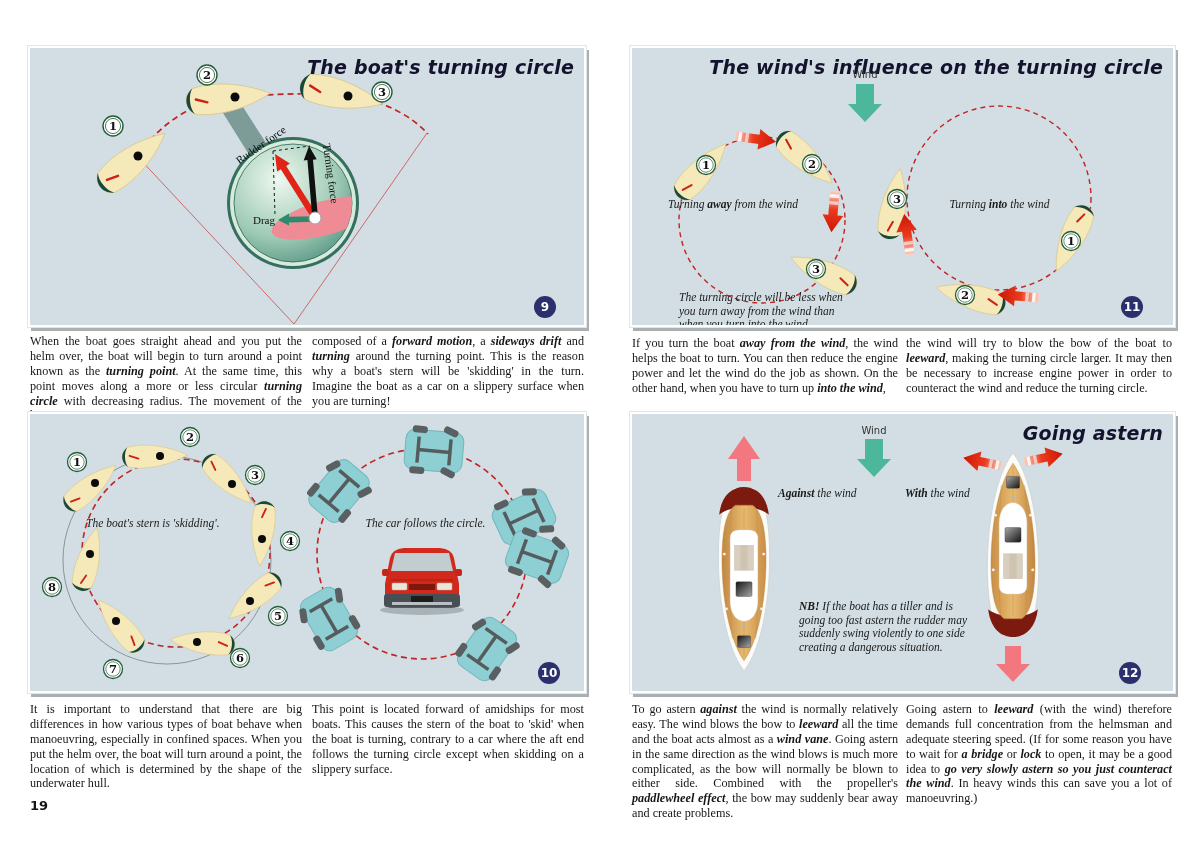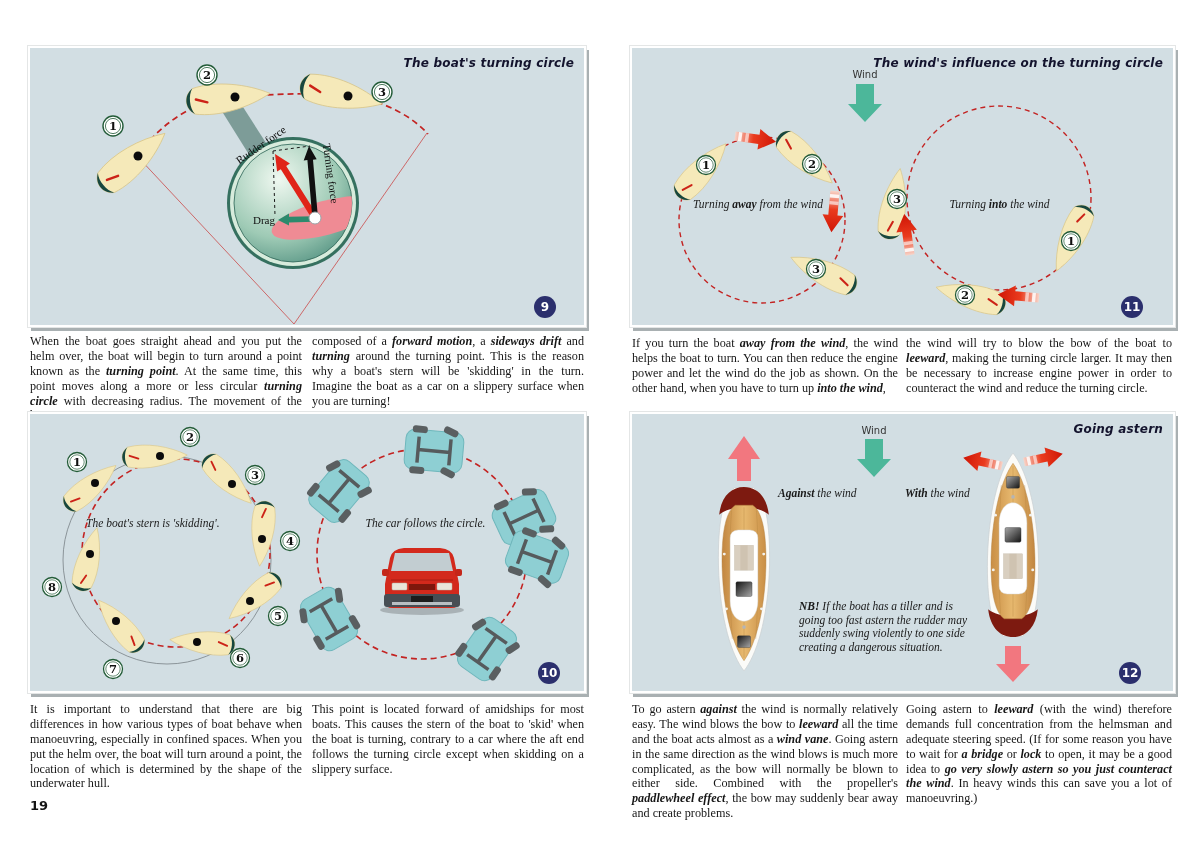--- a/index.html
+++ b/index.html
@@ -2,21 +2,21 @@
 <html><head>
 <meta charset="utf-8">
 <style>
   html,body{margin:0;padding:0;background:#fff;}
   #page{position:relative;width:1200px;height:842px;background:#ffffff;overflow:hidden;
         font-family:"Liberation Serif",serif;color:#1b1b1b;}
   .panel{position:absolute;background:#d2dee3;border:2px solid #ffffff;
          box-shadow:0 0 0 1px #e4e6e6, 3px 4px 0 #a9b0b2;overflow:hidden;}
   .panel svg{position:absolute;left:0;top:0;}
   .ptitle{position:absolute;top:8px;right:10px;font-family:"DejaVu Sans",sans-serif;
-          font-weight:bold;font-style:italic;font-size:12px;color:#13132d;letter-spacing:.2px;}
+          font-weight:bold;font-style:italic;font-size:19px;color:#13132d;letter-spacing:.2px;}
   .badge{position:absolute;width:22px;height:22px;border-radius:50%;background:#2b2f6d;
          color:#fff;font:bold 12px/22px "DejaVu Sans",sans-serif;text-align:center;}
   .cap{position:absolute;font-family:"Liberation Serif",serif;font-style:italic;
        font-size:11.5px;line-height:1.18;color:#191919;}
   .cap .bi,.cap b{font-weight:bold;font-style:italic;}
   .windlab{position:absolute;font-family:"DejaVu Sans",sans-serif;font-size:10px;color:#333;
            text-align:center;}
   .col{position:absolute;font-size:12.2px;line-height:1.22;text-align:justify;color:#161616;}
   .col .bi{font-weight:bold;font-style:italic;font-family:Liberation Serif, serif;}
   .pagenum{position:absolute;font-family:"DejaVu Sans",sans-serif;font-weight:bold;
@@ -288,22 +288,23 @@
           </g>
         <g transform="translate(265,151)">
             <circle r="9.5" fill="#fff" stroke="#235c38" stroke-width="1.3"></circle>
             <circle r="7.2" fill="none" stroke="#235c38" stroke-width="0.7"></circle>
             <text class="numtxt" y="4">3</text>
           </g>
       </g>
     </svg>
     <div class="ptitle">The wind's influence on the turning circle</div>
     <div class="windlab" style="left:210px;top:21px;width:46px;">Wind</div>
-    <div class="cap" style="left:36px;top:150px;width:180px;text-align:center;"><span>Turning </span><span class="bi">away</span><span> from the wind</span></div>
+    <div class="cap" style="left:36px;top:150px;width:180px;"><span>Turning </span><span class="bi">away</span><span> from the wind</span></div>
     <div class="cap" style="left:300px;top:150px;width:135px;text-align:center;"><span>Turning </span><span class="bi">into</span><span> the wind</span></div>
+    <div class="cap" style="left:47px;top:243px;width:178px;">The turning circle will be less when you turn away from the wind than when you turn into the wind.</div>
     <div class="badge" style="right:30px;bottom:7px;">11</div>
   </div>
 
   <div class="col" style="left:632px;top:336px;width:266px;"><span>If you turn the boat </span><span class="bi">away from the wind</span><span>, the wind helps the boat to turn. You can then reduce the engine power and let the wind do the job as shown. On the other hand, when you have to turn up </span><span class="bi">into the wind</span><span>,</span></div>
   <div class="col" style="left:906px;top:336px;width:266px;"><span>the wind will try to blow the bow of the boat to </span><span class="bi">leeward</span><span>, making the turning circle larger. It may then be necessary to increase engine power in order to counteract the wind and reduce the turning circle.</span></div>
 
   <div class="panel" style="left:630px;top:412px;width:541px;height:277px;">
     <svg width="541" height="277" viewBox="0 0 541 277">
       <polygon points="233,25 251,25 251,45 259,45 242,63 225,45 233,45" fill="#4cb79a"></polygon>
       <polygon points="105,67 105,45 96,45 112,22 128,45 119,45 119,67" fill="#f2777f"></polygon>

